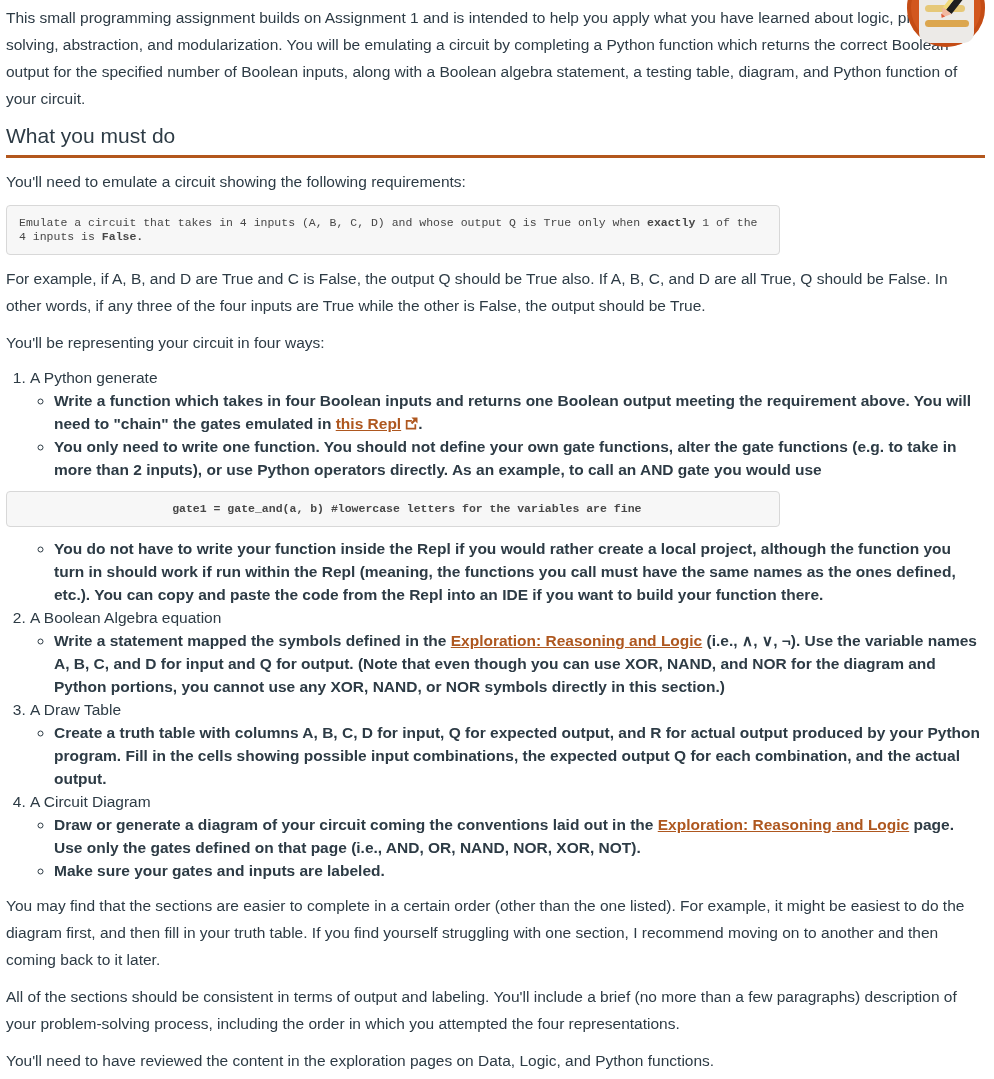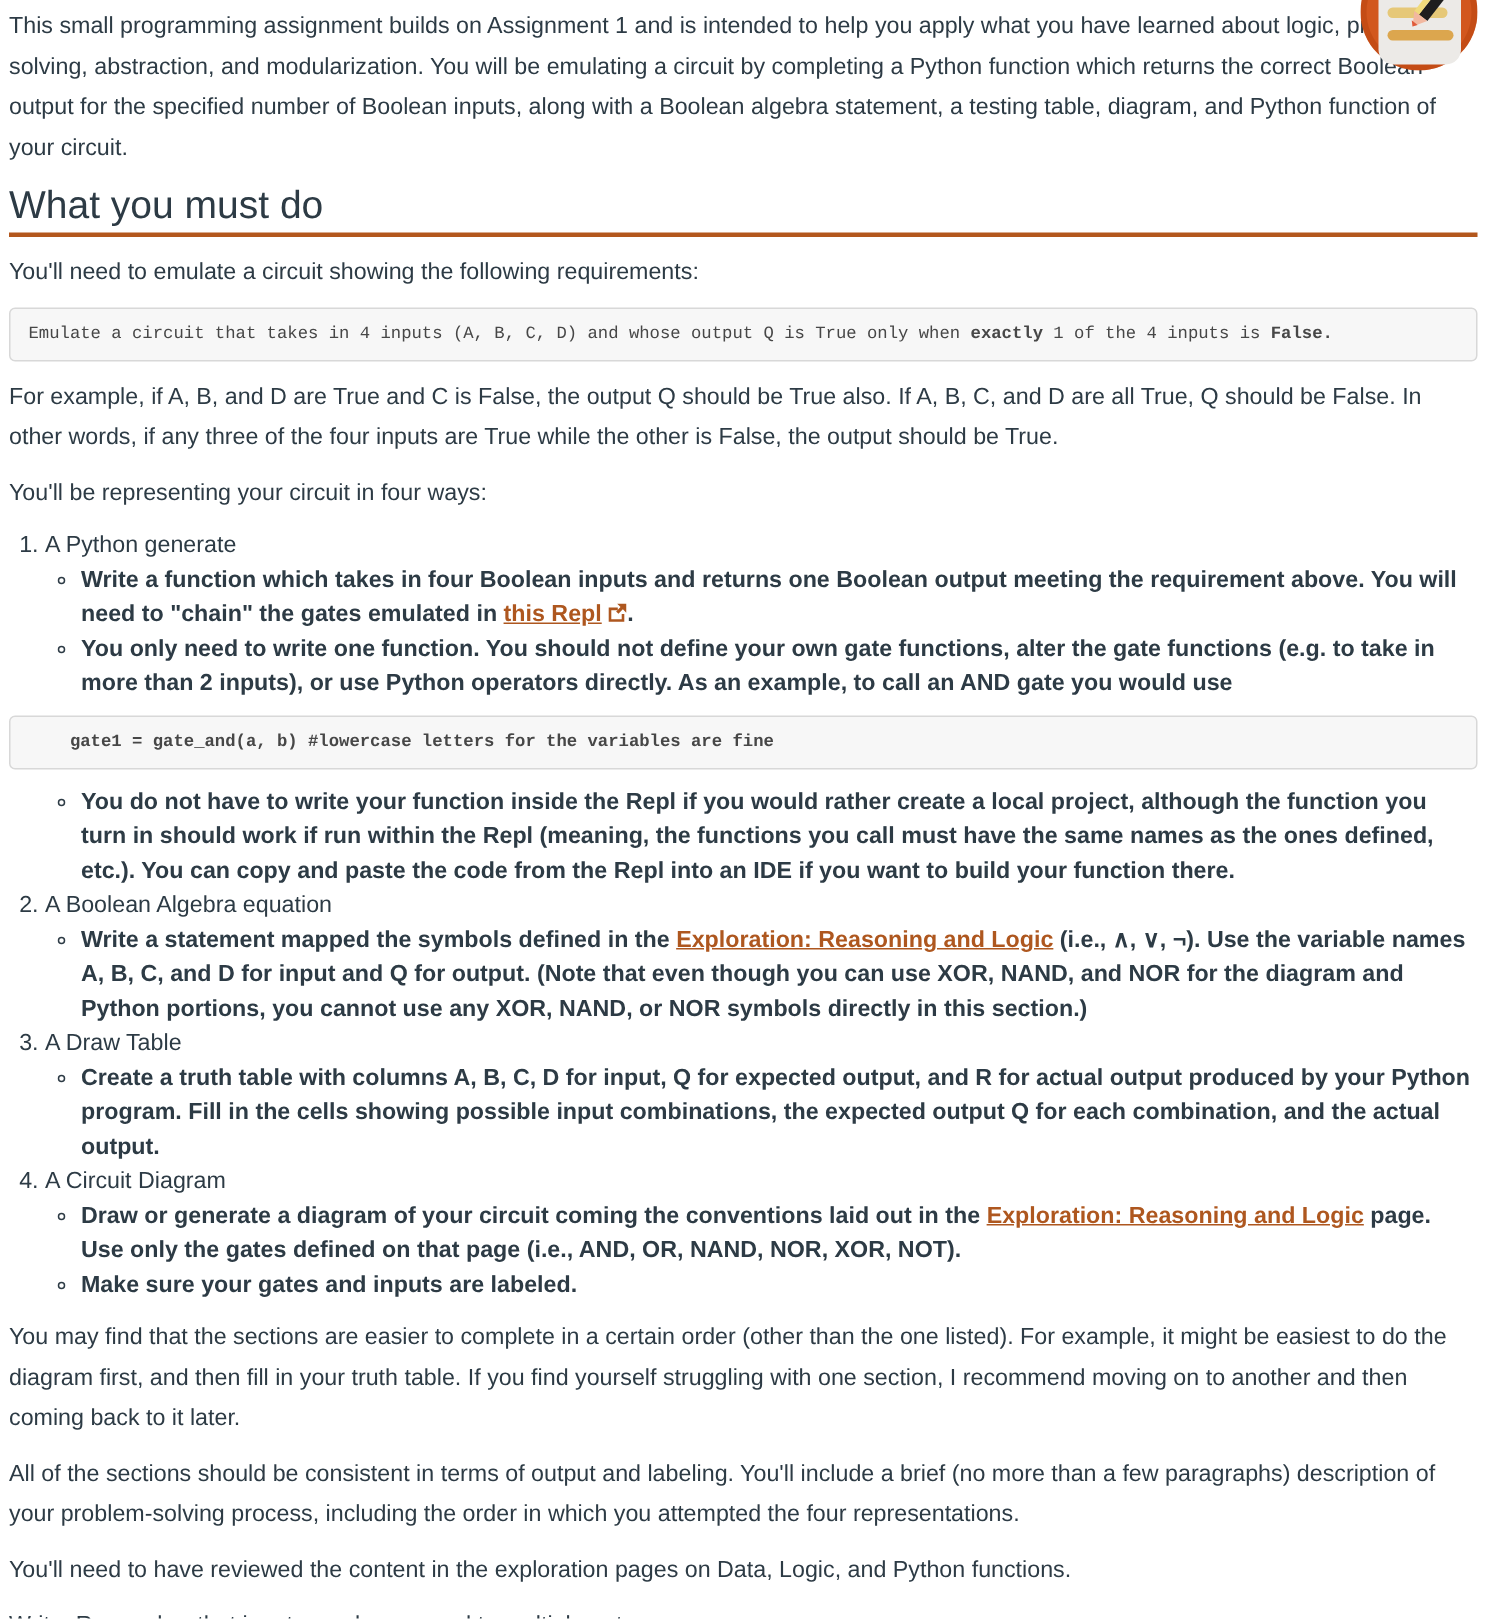--- a/index.html
+++ b/index.html
@@ -21,31 +21,31 @@
     box-sizing:border-box;
     padding:4px 9px 0 6px;
   }
   .para{
     font-size:15.5px;
     line-height:27px;
     margin:10px 0;
   }
   .para.first{margin-top:0;}
   h2.section-heading{
-    font-size:26px;
+    font-size:21px;
     line-height:28px;
     font-weight:400;
     color:var(--text);
     margin:10px 0;
     padding-bottom:5px;
     border-bottom:3px solid var(--accent);
   }
   .code{
     box-sizing:border-box;
-    width:979px;
+    width:774px;
     background:var(--code-bg);
     border:1px solid var(--code-border);
     border-radius:4px;
     padding:10px 12px;
     margin:10px 0;
     font-family:"Liberation Mono","DejaVu Sans Mono",monospace;
     font-size:11.5px;
     line-height:14px;
     color:var(--code-text);
     white-space:pre-wrap;
@@ -58,21 +58,21 @@
     line-height:23px;
   }
   ol.ways-list > li{margin:0;}
   ul.sub-list{
     list-style-type:circle;
     margin:0;
     padding-left:24px;
   }
   ul.sub-list > li{margin:0;font-weight:bold;}
   li.code-row{list-style:none;line-height:0;}
-  .code.in-list{margin-left:-48px;margin-top:10px;margin-bottom:10px;}
+  .code.in-list{margin-left:-48px;margin-top:10px;margin-bottom:10px;text-align:center;}
   a.link{
     color:var(--link);
     text-decoration:underline;
     cursor:pointer;
   }
   .ext-icon{
     display:inline-block;
     width:14px;height:13px;
     margin-left:3px;
     vertical-align:-1px;

